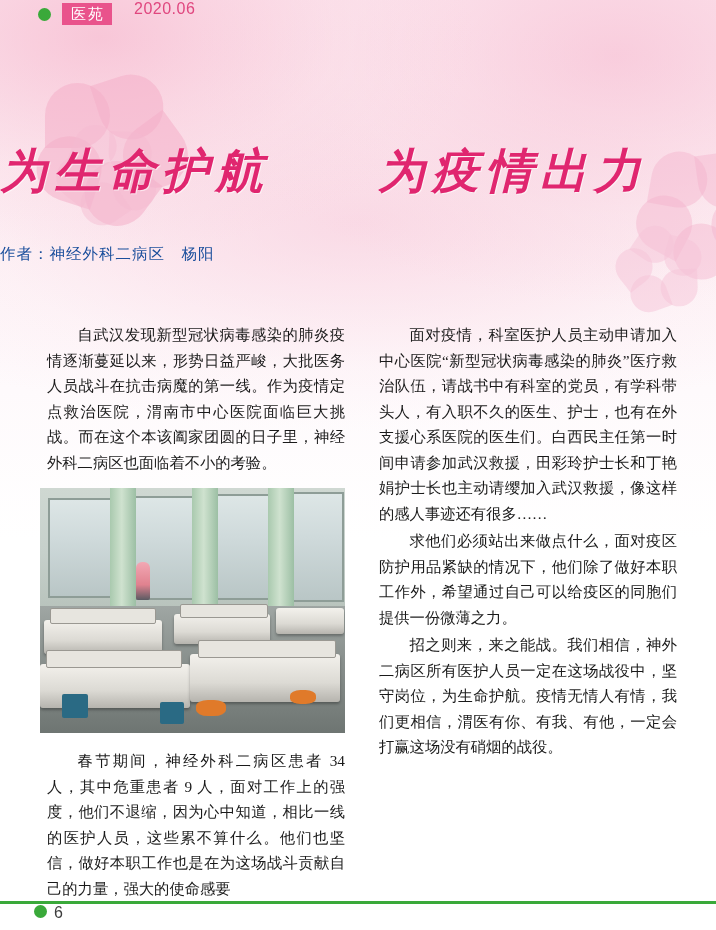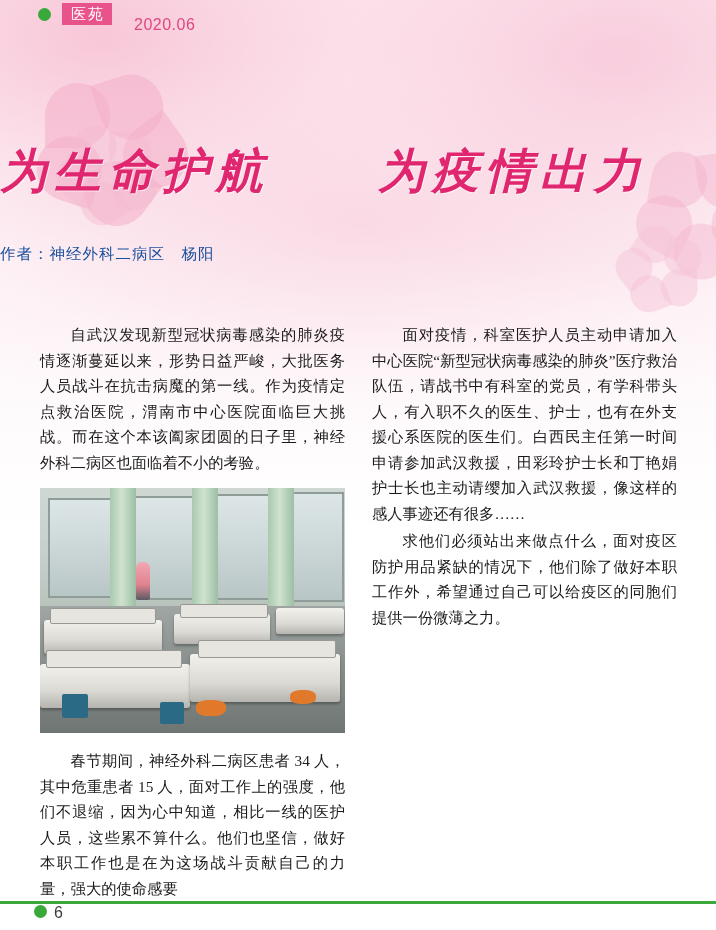--- a/index.html
+++ b/index.html
@@ -64,21 +64,21 @@
     color: #ffffff;
     font-size: 15px;
     letter-spacing: 2px;
     padding: 2px 7px 3px 9px;
     font-family: "Liberation Sans", sans-serif;
     line-height: 17px;
   }
   .header-date {
     position: absolute;
     left: 134px;
-    top: 16px;
+    top: 0;
     color: #e0477f;
     font-size: 16px;
     font-family: "Liberation Sans", sans-serif;
     letter-spacing: 0.5px;
   }
 
   
   .title {
     position: absolute;
     top: 140px;
@@ -116,21 +116,21 @@
   }
   .col {
     position: absolute;
     top: 0;
     width: 305px;
   }
   .col-left { left: 40px; }
   .col-right { left: 372px; }
 
   p.para {
-    margin: 0 0 2px 0;
+    margin: 0 0 2px 7px;
     font-size: 15.3px;
     line-height: 25.5px;
     color: #1a1a1a;
     text-align: justify;
     text-indent: 2em;
     font-family: "Liberation Serif", serif;
   }
 
   
   .photo {
@@ -291,26 +291,27 @@
         <div class="bed" style="left:150px; top:166px; width:150px; height:48px;"></div>
         <div class="bed-rail" style="left:158px; top:152px; width:136px; height:16px;"></div>
         <div class="bed" style="left:236px; top:120px; width:68px; height:26px;"></div>
 
         <div class="ph-bin" style="left:22px; top:206px; width:26px; height:24px;"></div>
         <div class="ph-bin" style="left:120px; top:214px; width:24px; height:22px;"></div>
         <div class="ph-basin" style="left:156px; top:212px; width:30px; height:16px;"></div>
         <div class="ph-basin" style="left:250px; top:202px; width:26px; height:14px;"></div>
       </div>
 
-      <p class="para">春节期间，神经外科二病区患者 34 人，其中危重患者 15 人，面对工作上的强度，他们不退缩，因为心中知道，相比一线的医护人员，这些累不算什么。他们也坚信，做好本职工作也是在为这场战斗贡献自己的力量，强大的使命感要</p>
+      <p class="para">春节期间，神经外科二病区患者 34 人，其中危重患者 9 人，面对工作上的强度，他们不退缩，因为心中知道，相比一线的医护人员，这些累不算什么。他们也坚信，做好本职工作也是在为这场战斗贡献自己的力量，强大的使命感要</p>
     </div>
 
     <div class="col col-right">
       <p class="para">面对疫情，科室医护人员主动申请加入中心医院“新型冠状病毒感染的肺炎”医疗救治队伍，请战书中有科室的党员，有学科带头人，有入职不久的医生、护士，也有在外支援心系医院的医生们。白西民主任第一时间申请参加武汉救援，田彩玲护士长和丁艳娟护士长也主动请缨加入武汉救援，像这样的感人事迹还有很多……</p>
       <p class="para">求他们必须站出来做点什么，面对疫区防护用品紧缺的情况下，他们除了做好本职工作外，希望通过自己可以给疫区的同胞们提供一份微薄之力。</p>
+      <p class="para">招之则来，来之能战。我们相信，神外二病区所有医护人员一定在这场战役中，坚守岗位，为生命护航。疫情无情人有情，我们更相信，渭医有你、有我、有他，一定会打赢这场没有硝烟的战役。</p>
     </div>
 
   </div>
 
   <div class="footer-rule"></div>
   <div class="footer-dot"></div>
   <div class="footer-page">6</div>
 
 </div>
 

